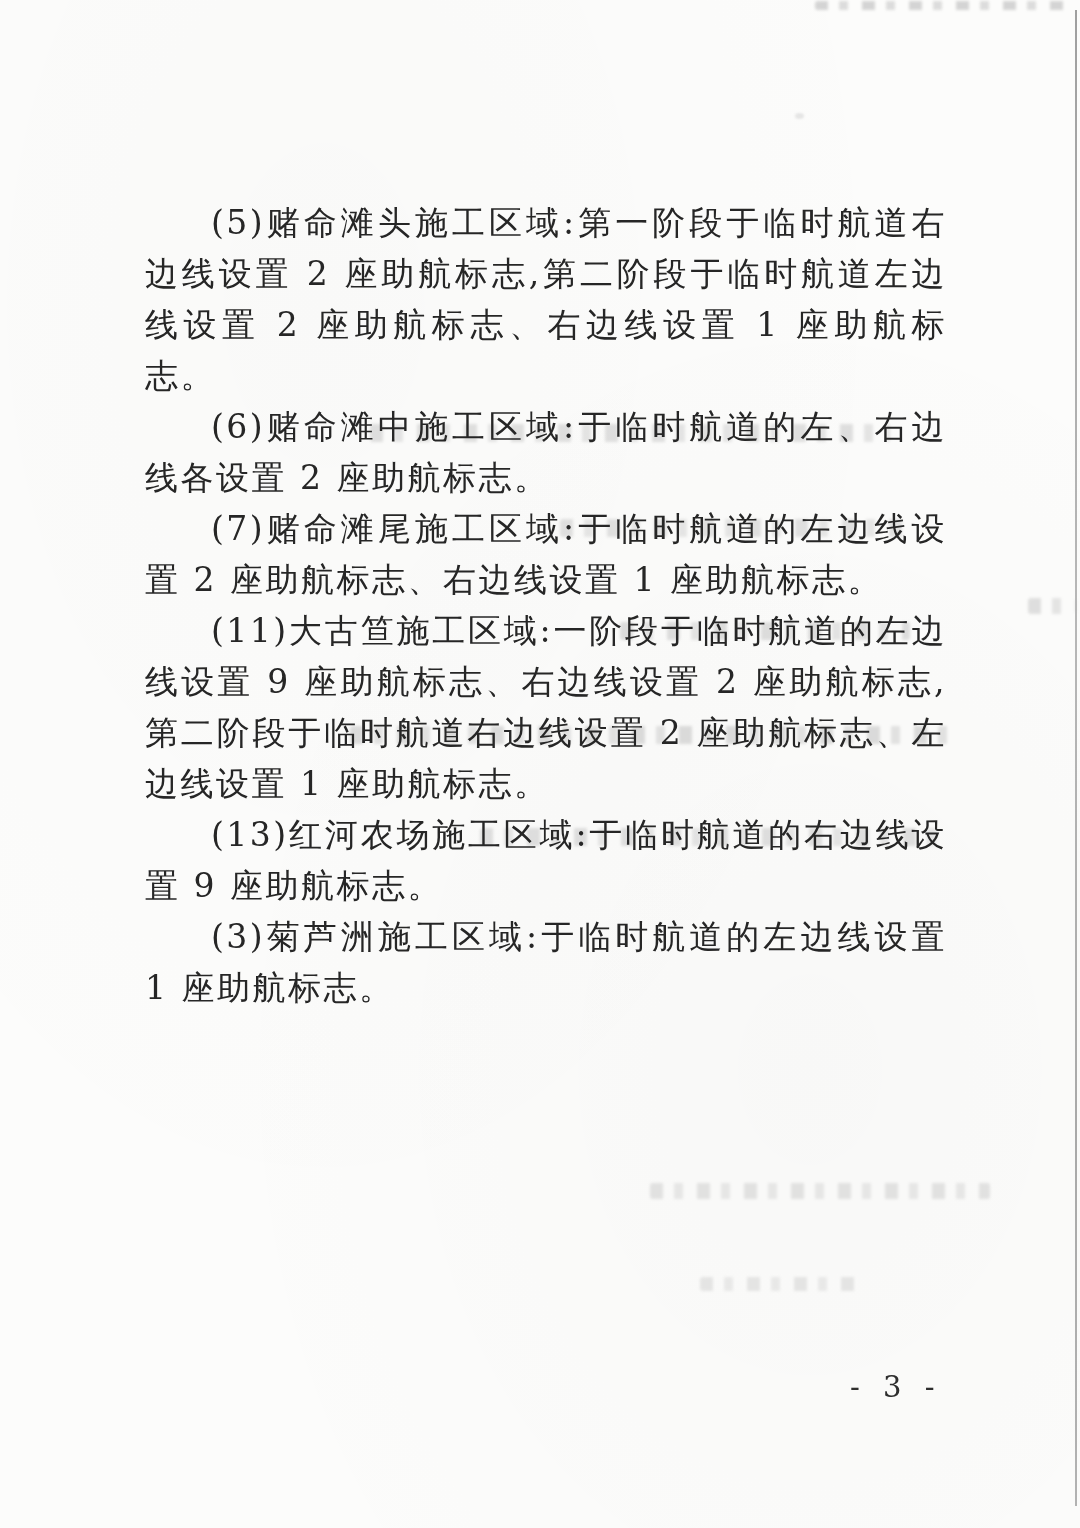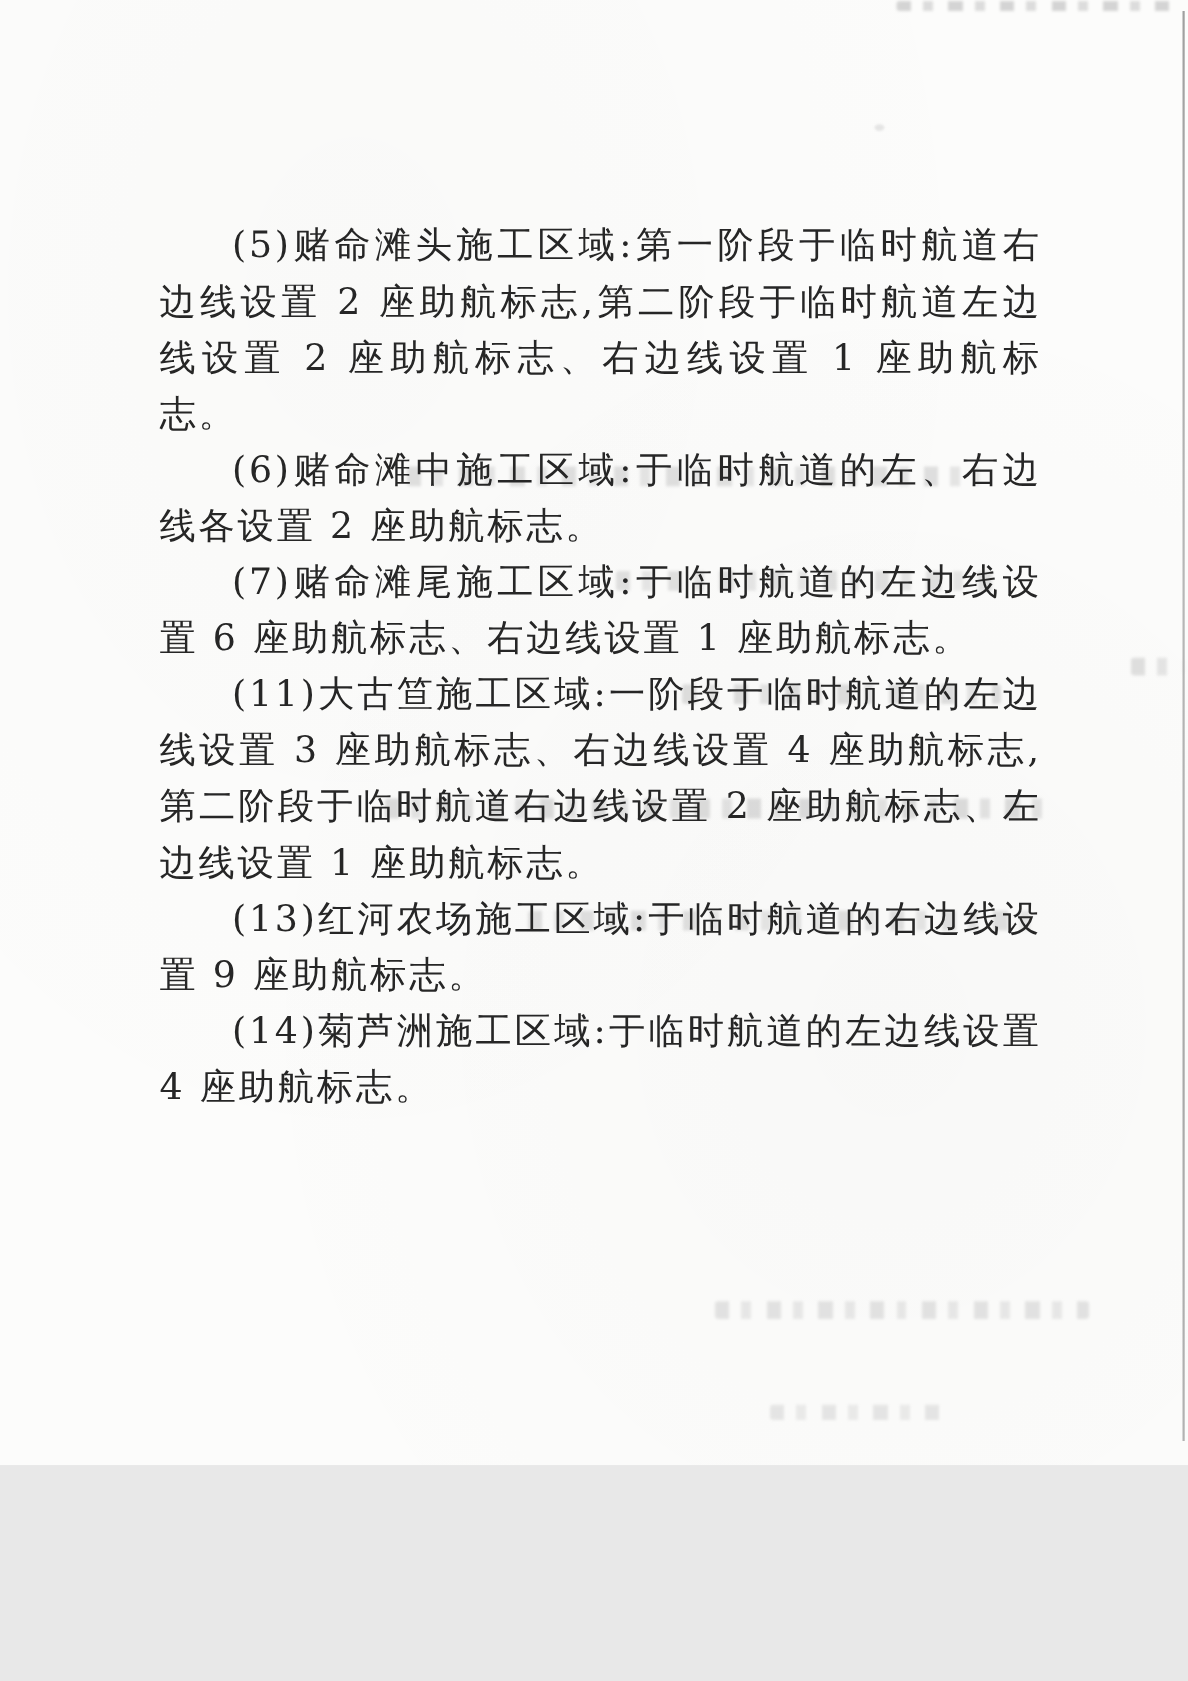--- a/index.html
+++ b/index.html
@@ -3,21 +3,21 @@
 <meta charset="utf-8">
 <style>
   html, body {
     margin: 0;
     padding: 0;
     background: #e8e8e8;
   }
   .page {
     position: relative;
     width: 1080px;
-    height: 1332px;
+    height: 1528px;
     margin: 0 auto;
     background:
       radial-gradient(ellipse at 30% 20%, rgba(0,0,0,0.012), transparent 60%),
       radial-gradient(ellipse at 75% 70%, rgba(0,0,0,0.015), transparent 55%),
       #fcfcfb;
     overflow: hidden;
     font-family: "DejaVu Serif", "Liberation Serif", serif;
   }
   
   .body-text {
@@ -92,21 +92,21 @@
   <div class="artifact" style="left:620px; top:622px;  width:290px; height:18px; opacity:0.42;"></div>
   <div class="artifact" style="left:350px; top:726px;  width:600px; height:18px; opacity:0.45;"></div>
   <div class="artifact" style="left:480px; top:828px;  width:470px; height:18px; opacity:0.40;"></div>
   <div class="artifact" style="left:650px; top:1183px; width:340px; height:16px; opacity:0.35;"></div>
   <div class="artifact" style="left:700px; top:1277px; width:160px; height:14px; opacity:0.30;"></div>
   <div class="dot-artifact" style="left:795px; top:113px; width:9px; height:6px; opacity:0.5;"></div>
 
   <div class="body-text">
       <p class="para">(5)赌命滩头施工区域:第一阶段于临时航道右边线设置 2 座助航标志,第二阶段于临时航道左边线设置 2 座助航标志、右边线设置 1 座助航标志。</p>
       <p class="para">(6)赌命滩中施工区域:于临时航道的左、右边线各设置 2 座助航标志。</p>
-      <p class="para">(7)赌命滩尾施工区域:于临时航道的左边线设置 6 座助航标志、右边线设置 1 座助航标志。</p>
-      <p class="para">(11)大古笪施工区域:一阶段于临时航道的左边线设置 3 座助航标志、右边线设置 4 座助航标志,第二阶段于临时航道右边线设置 2 座助航标志、左边线设置 1 座助航标志。</p>
+      <p class="para">(7)赌命滩尾施工区域:于临时航道的左边线设置 2 座助航标志、右边线设置 1 座助航标志。</p>
+      <p class="para">(11)大古笪施工区域:一阶段于临时航道的左边线设置 9 座助航标志、右边线设置 2 座助航标志,第二阶段于临时航道右边线设置 2 座助航标志、左边线设置 1 座助航标志。</p>
       <p class="para">(13)红河农场施工区域:于临时航道的右边线设置 9 座助航标志。</p>
-      <p class="para">(14)菊芦洲施工区域:于临时航道的左边线设置 4 座助航标志。</p>
+      <p class="para">(3)菊芦洲施工区域:于临时航道的左边线设置 1 座助航标志。</p>
     </div>
 
   <div class="page-number">- 3 -</div>
 
 </div>
 
 </body></html>

